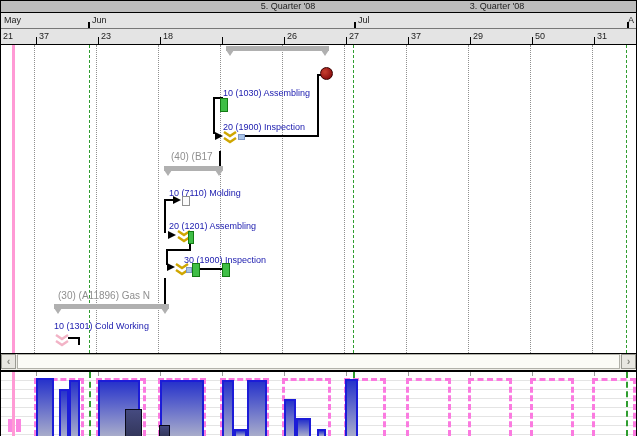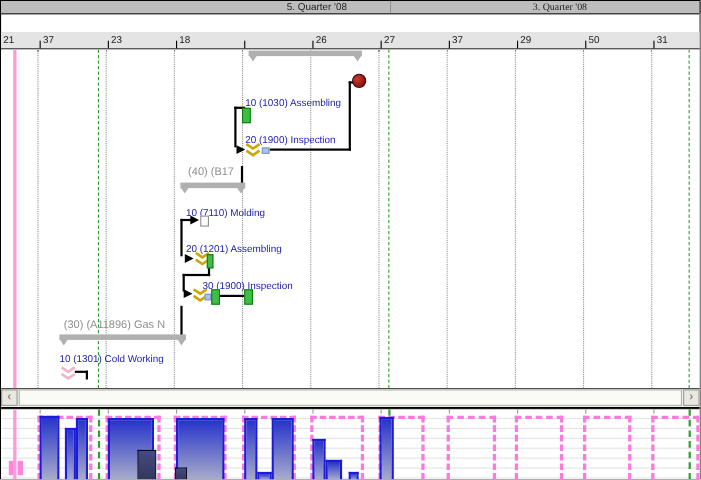--- a/index.html
+++ b/index.html
@@ -43,21 +43,30 @@
   .pinkbar{position:absolute;background:#fb86e0;}
 </style>
 </head>
 <body>
 
 <div id="window">
   <div id="hdrQ">
       <div class="qcell" style="left: 0px; width: 354px;"></div>
       <div class="qlabel" style="left: 287px;">5. Quarter '08</div>
       <div class="qcell" style="left: 354px; width: 281px;"></div>
-      <div class="qlabel" style="left: 508px; font-family: Liberation Serif, serif;">3. Quarter '08</div>
+      <div class="qlabel" style="left: 496px;">3. Quarter '08</div>
+    </div>
+  <div id="hdrM">
+      <div class="scale-label" style="left: 3px;">May</div>
+      <div class="scale-label" style="left: 91px;">Jun</div>
+      <div class="scale-tick" style="left: 87px; height: 6px; width: 2px;"></div>
+      <div class="scale-label" style="left: 357px;">Jul</div>
+      <div class="scale-tick" style="left: 353px; height: 6px; width: 2px;"></div>
+      <div class="scale-label" style="left: 627px;">A</div>
+      <div class="scale-tick" style="left: 626px; height: 6px; width: 2px;"></div>
     </div>
   <div id="hdrW">
       <div class="scale-label" style="left: 2px;">21</div>
       <div class="scale-label" style="left: 38px;">37</div>
       <div class="scale-tick" style="left: 35px;"></div>
       <div class="scale-label" style="left: 100px;">23</div>
       <div class="scale-tick" style="left: 97px;"></div>
       <div class="scale-label" style="left: 162px;">18</div>
       <div class="scale-tick" style="left: 159px;"></div>
       <div class="scale-label" style="left: 224px; margin-top: 20px;">25</div>

